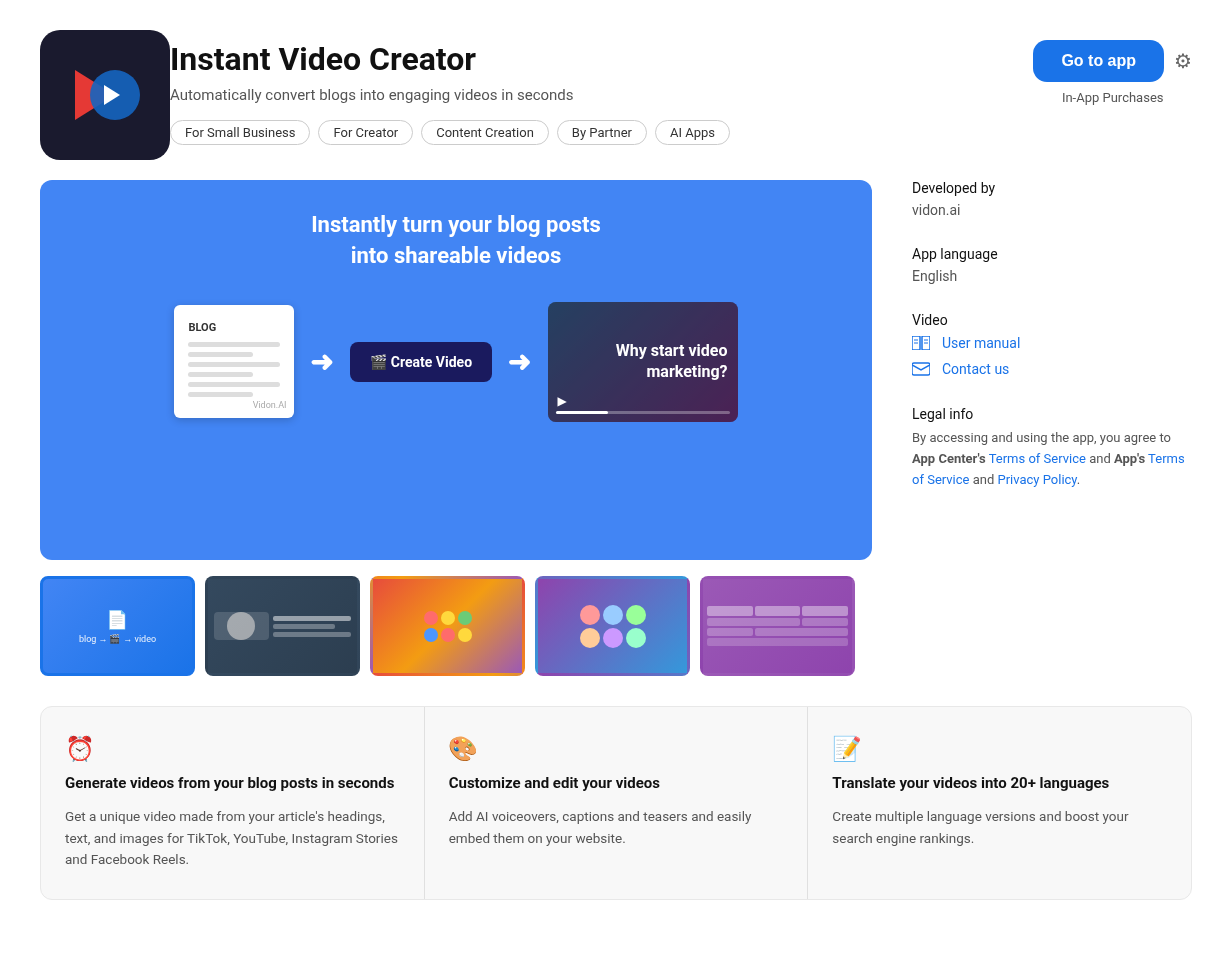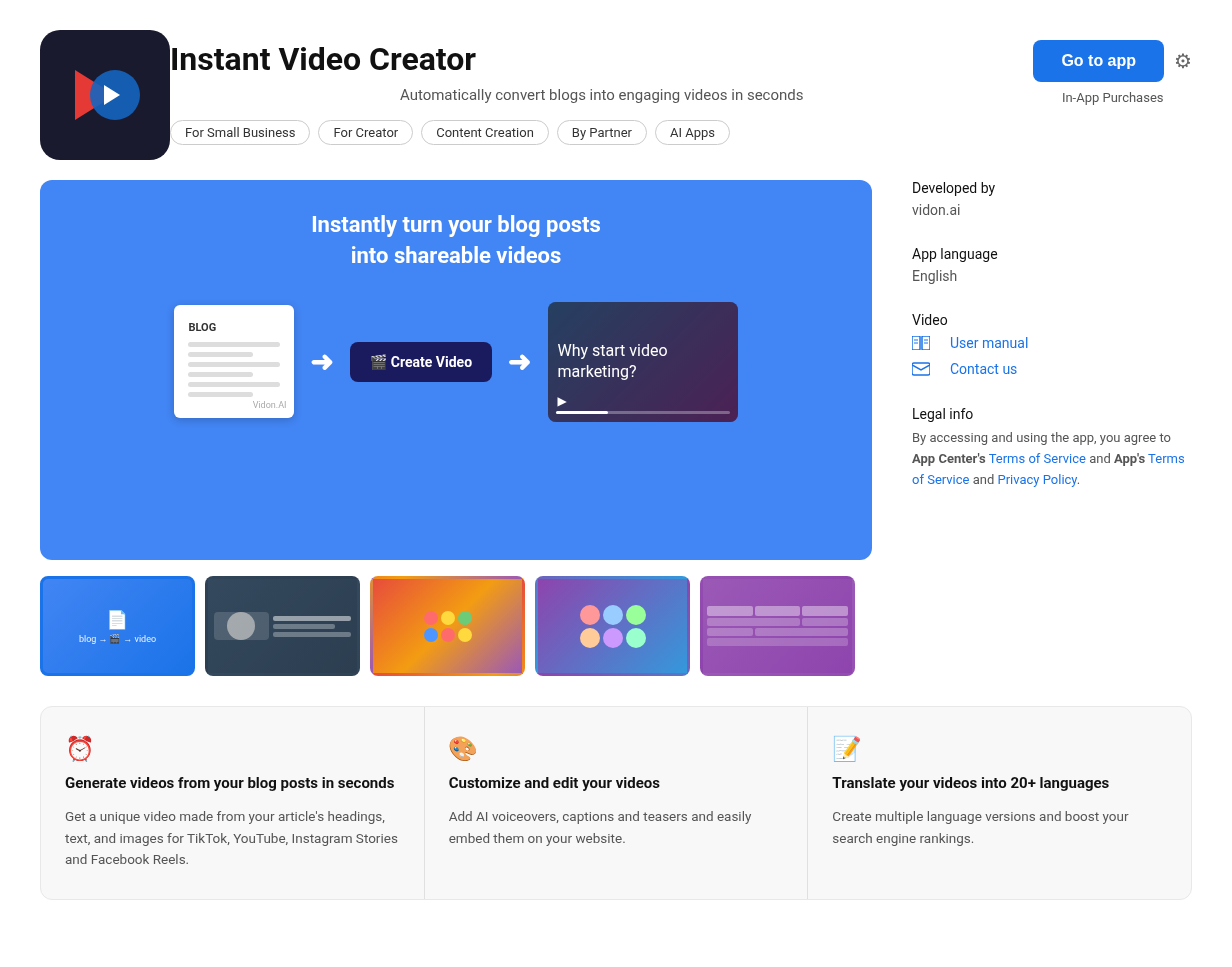--- a/index.html
+++ b/index.html
@@ -42,41 +42,40 @@
     .app-title {
       font-size: 32px;
       font-weight: 700;
       color: #111;
       margin-bottom: 8px;
     }
     .app-subtitle {
       font-size: 15px;
       color: #555;
       margin-bottom: 16px;
-      text-align: center;
     }
     .tags {
       display: flex;
       gap: 8px;
       flex-wrap: wrap;
     }
     .tag {
       border: 1px solid #ccc;
       border-radius: 20px;
       padding: 4px 14px;
       font-size: 13px;
       color: #333;
       cursor: pointer;
       background: #fff;
     }
     .btn-go-to-app {
       background: #1a73e8;
       color: #fff;
       border: none;
-      border-radius: 8px;
+      border-radius: 14px;
       padding: 12px 28px;
       font-size: 16px;
       font-weight: 600;
       cursor: pointer;
       white-space: nowrap;
     }
     .in-app-purchases {
       font-size: 13px;
       color: #555;
     }
@@ -187,22 +186,22 @@
       position: absolute;
       inset: 0;
       background: rgba(0,0,0,0.3);
       display: flex;
       align-items: center;
       justify-content: center;
     }
     .video-preview-text {
       color: #fff;
       font-size: 16px;
-      font-weight: 400;
-      text-align: left;
+      font-weight: 700;
+      text-align: right;
       line-height: 1.3;
       z-index: 1;
       padding: 10px;
     }
     .video-preview-bg {
       position: absolute;
       inset: 0;
       background: linear-gradient(135deg, #3a6186, #89216b);
       opacity: 0.7;
     }
@@ -285,21 +284,21 @@
       color: #111;
       margin-bottom: 6px;
     }
     .sidebar-value {
       font-size: 14px;
       color: #555;
     }
     .help-link {
       display: flex;
       align-items: center;
-      gap: 20px;
+      gap: 12px;
       color: #1a73e8;
       font-size: 14px;
       text-decoration: none;
       margin-bottom: 8px;
       cursor: pointer;
     }
     .help-icon {
       width: 18px;
       height: 18px;
       display: flex;

